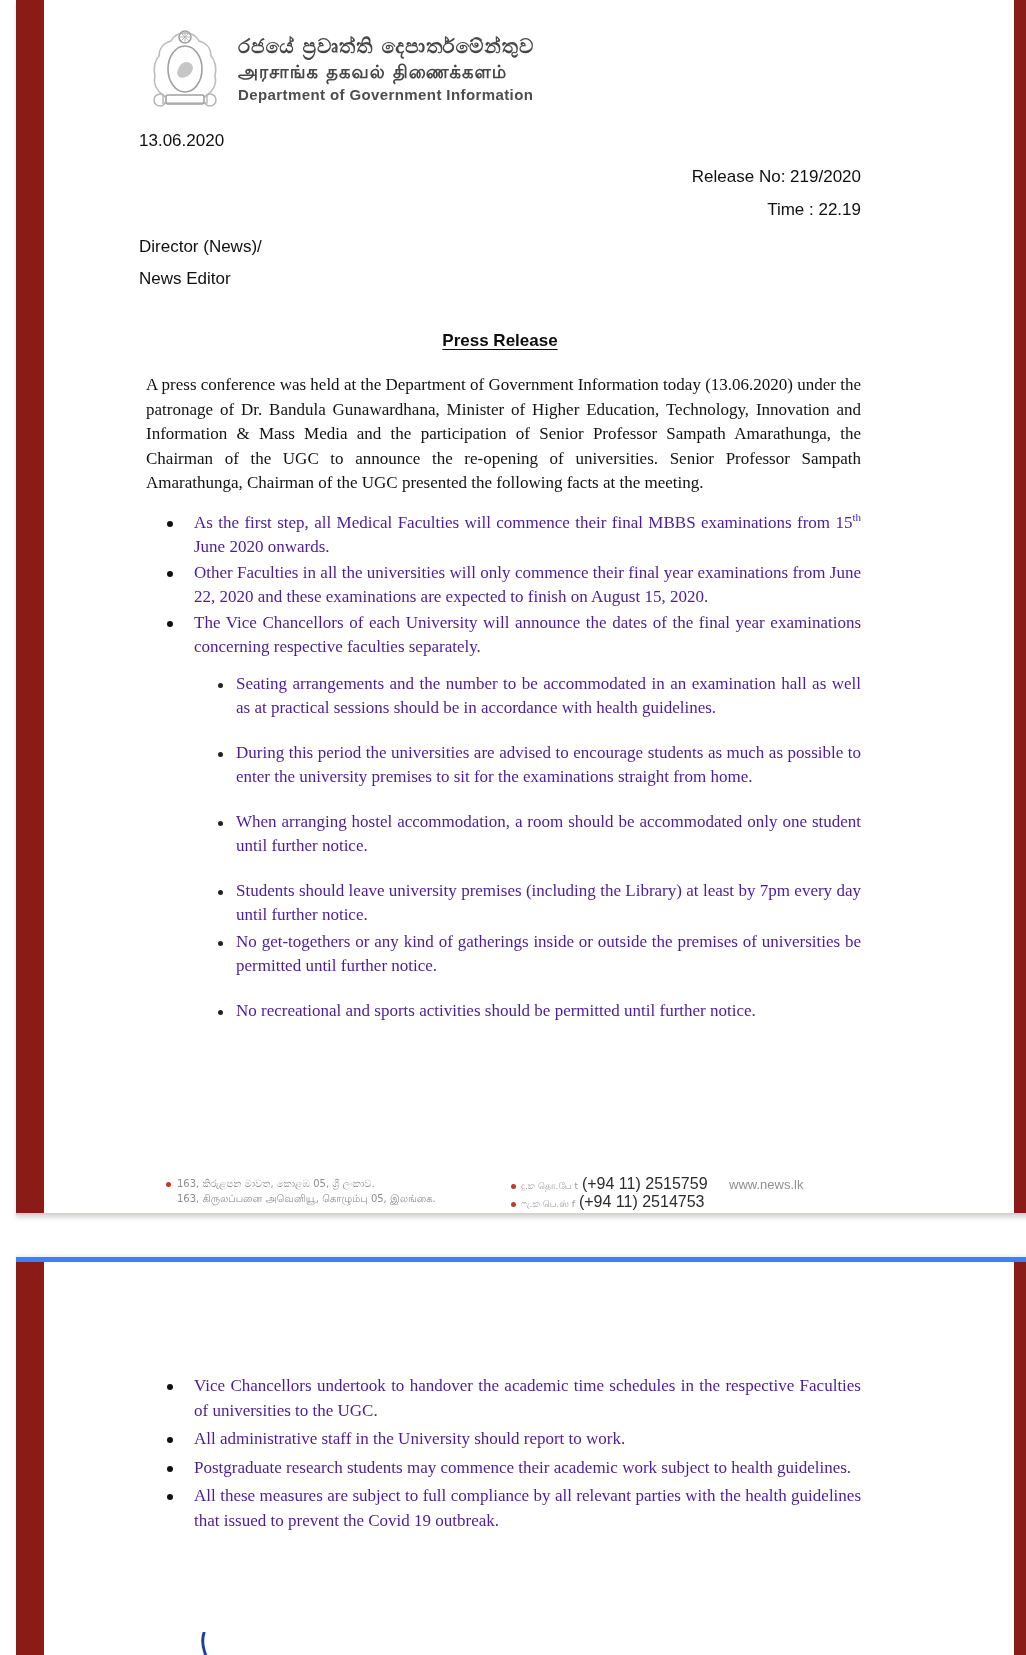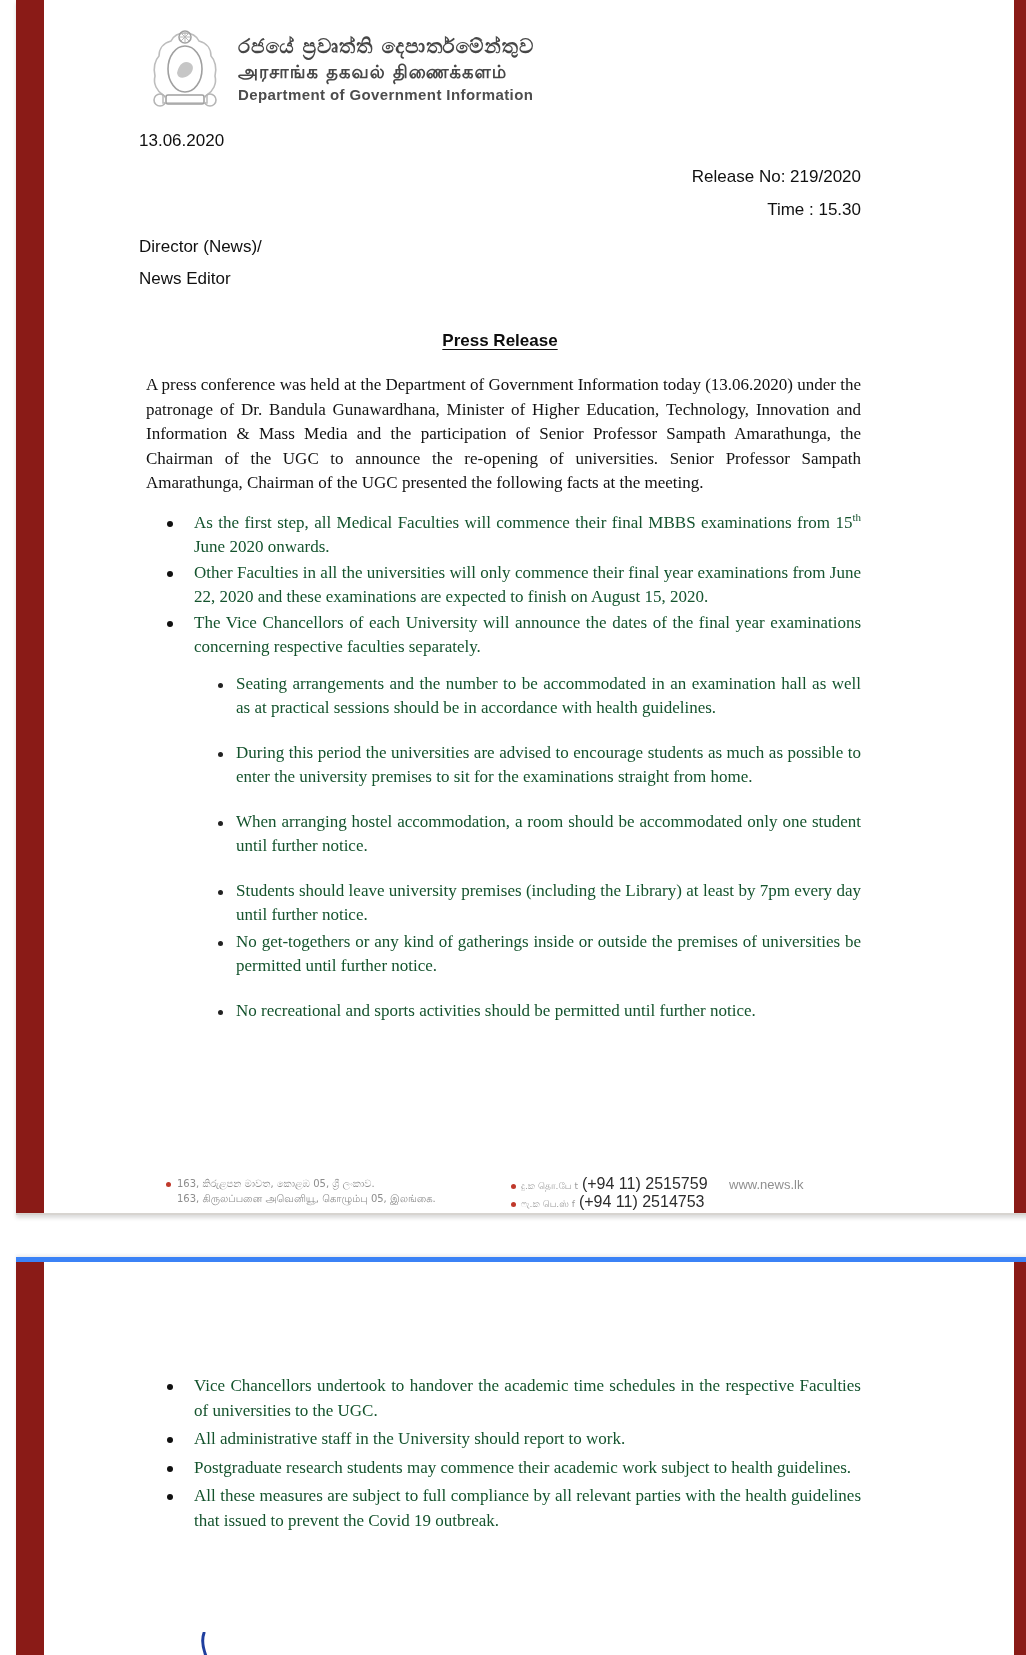--- a/index.html
+++ b/index.html
@@ -26,21 +26,21 @@
   .recipients{margin-top:17px;font-size:17px;color:#101010;}
   .recipients div{margin-bottom:12px;}
 
   .pr-heading{margin:42px 0 0 0;text-align:center;font-size:17px;font-weight:bold;color:#0d0d0d;}
   .pr-heading span{text-decoration:underline;text-underline-offset:3px;}
 
   .serif{font-family:"Liberation Serif",serif;}
   .intro{margin:22px 0 0 7px;font-size:17px;line-height:24.5px;text-align:justify;color:#121212;}
 
   ul.blist{list-style:none;margin:0;padding:0;}
-  ul.blist li{position:relative;font-size:17px;line-height:24.5px;text-align:justify;color:#14532d;}
+  ul.blist li{position:relative;font-size:17px;line-height:24.5px;text-align:justify;color:#4c1d95;}
   ul.main{margin-top:15px;}
   ul.main li{padding-left:55px;margin-bottom:1px;}
   ul.main li::before{content:"";position:absolute;left:28px;top:10px;width:6px;height:6px;border-radius:50%;background:#111;}
   ul.sub{margin-top:12px;}
   ul.sub li{padding-left:97px;margin-bottom:2px;}
   ul.sub li::before{content:"";position:absolute;left:79px;top:11px;width:5px;height:5px;border-radius:50%;background:#222;}
   ul.sub li.spaced{margin-bottom:20px;}
   ul.p2{padding-top:112px;}
   ul.p2 li{padding-left:55px;margin-bottom:4px;}
   ul.p2 li::before{content:"";position:absolute;left:28px;top:10px;width:6px;height:6px;border-radius:50%;background:#111;}
@@ -87,21 +87,21 @@
           <div class="t-sin">රජයේ ප්‍රවෘත්ති දෙපාර්තමේන්තුව</div>
           <div class="t-tam">அரசாங்க தகவல் திணைக்களம்</div>
           <div class="t-eng">Department of Government Information</div>
         </div>
       </div>
 
       <div class="date">13.06.2020</div>
 
       <div class="rel-block">
         <div class="relno">Release No: 219/2020</div>
-        <div class="time">Time : 15.30</div>
+        <div class="time">Time : 22.19</div>
       </div>
 
       <div class="recipients">
         <div>Director (News)/</div>
         <div>News Editor</div>
       </div>
 
       <h1 class="pr-heading"><span class="serif-off">Press Release</span></h1>
 
       <p class="intro serif">A press conference was held at the Department of Government Information today (13.06.2020) under the patronage of Dr. Bandula Gunawardhana, Minister of Higher Education, Technology, Innovation and Information &amp; Mass Media and  the participation of Senior Professor Sampath Amarathunga, the Chairman of the   UGC to announce the re-opening of universities. Senior Professor Sampath Amarathunga, Chairman of the UGC presented the following facts at the meeting.</p>

